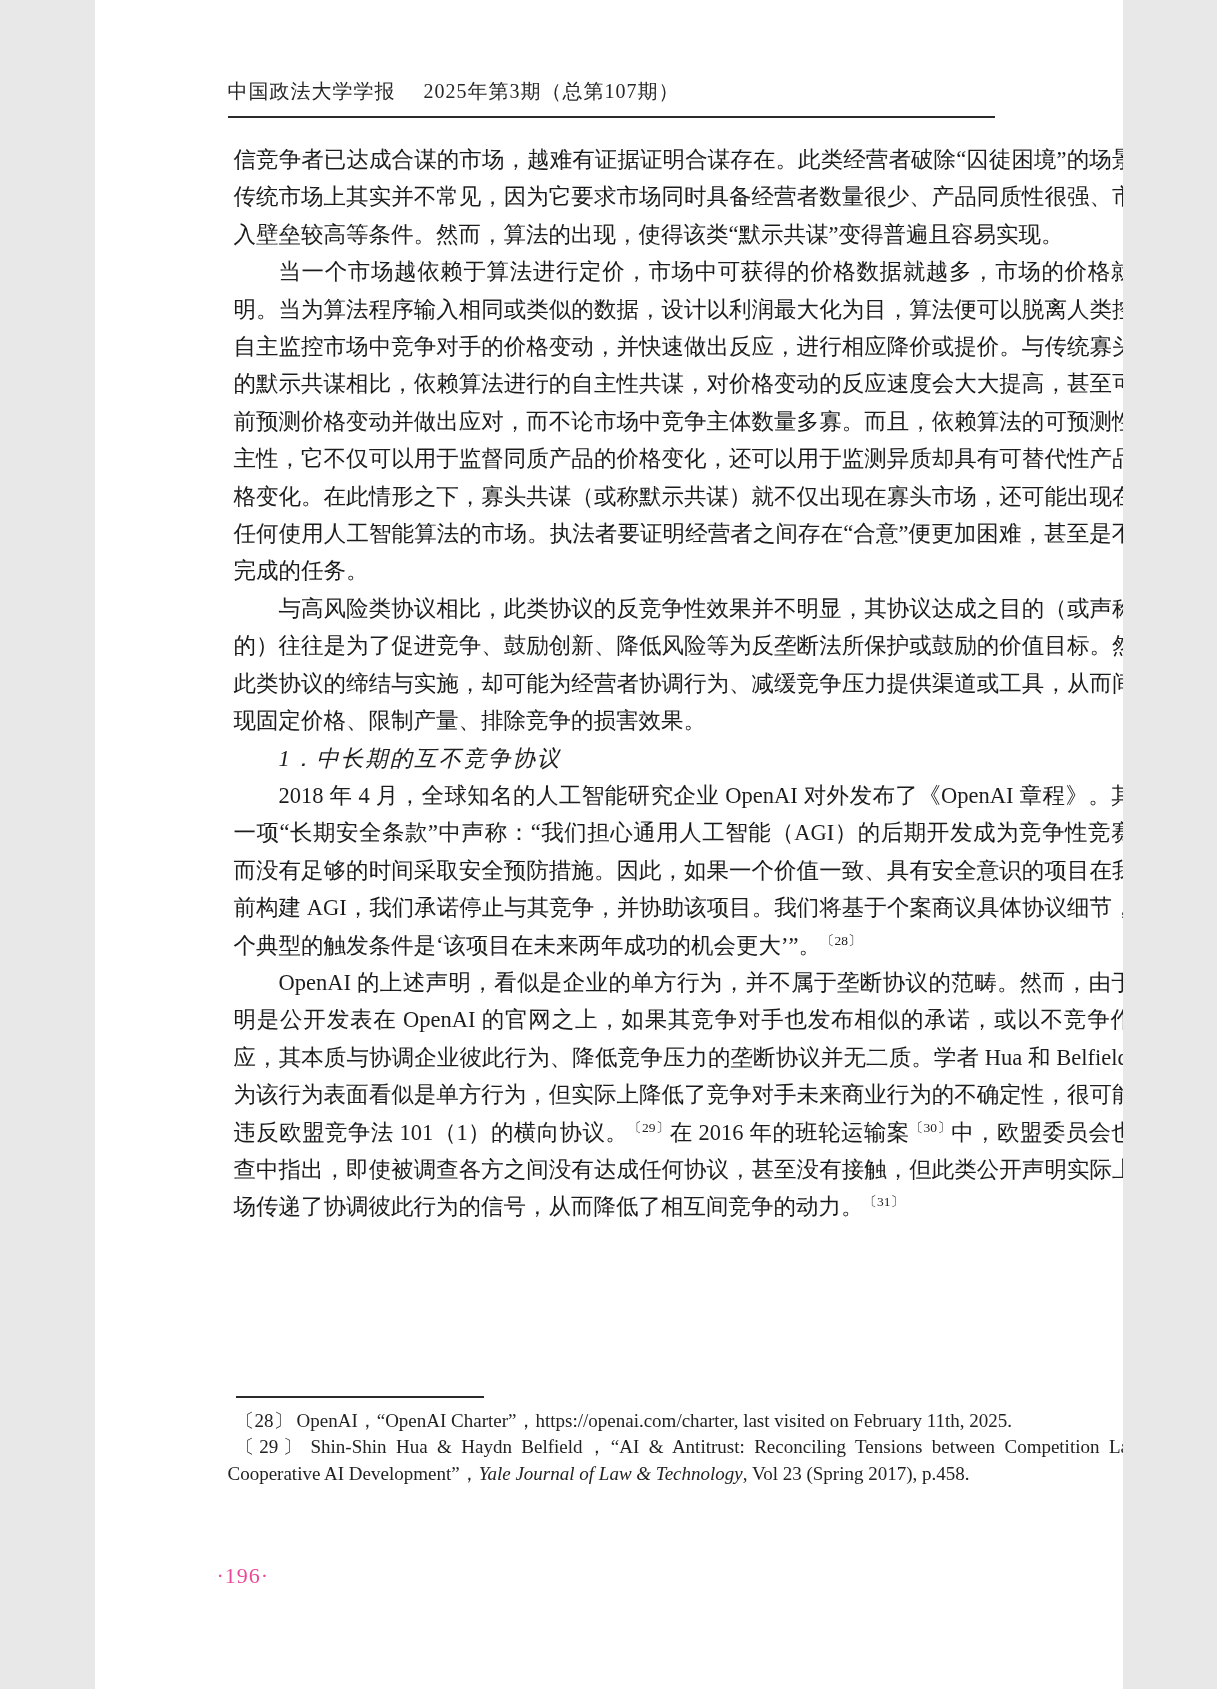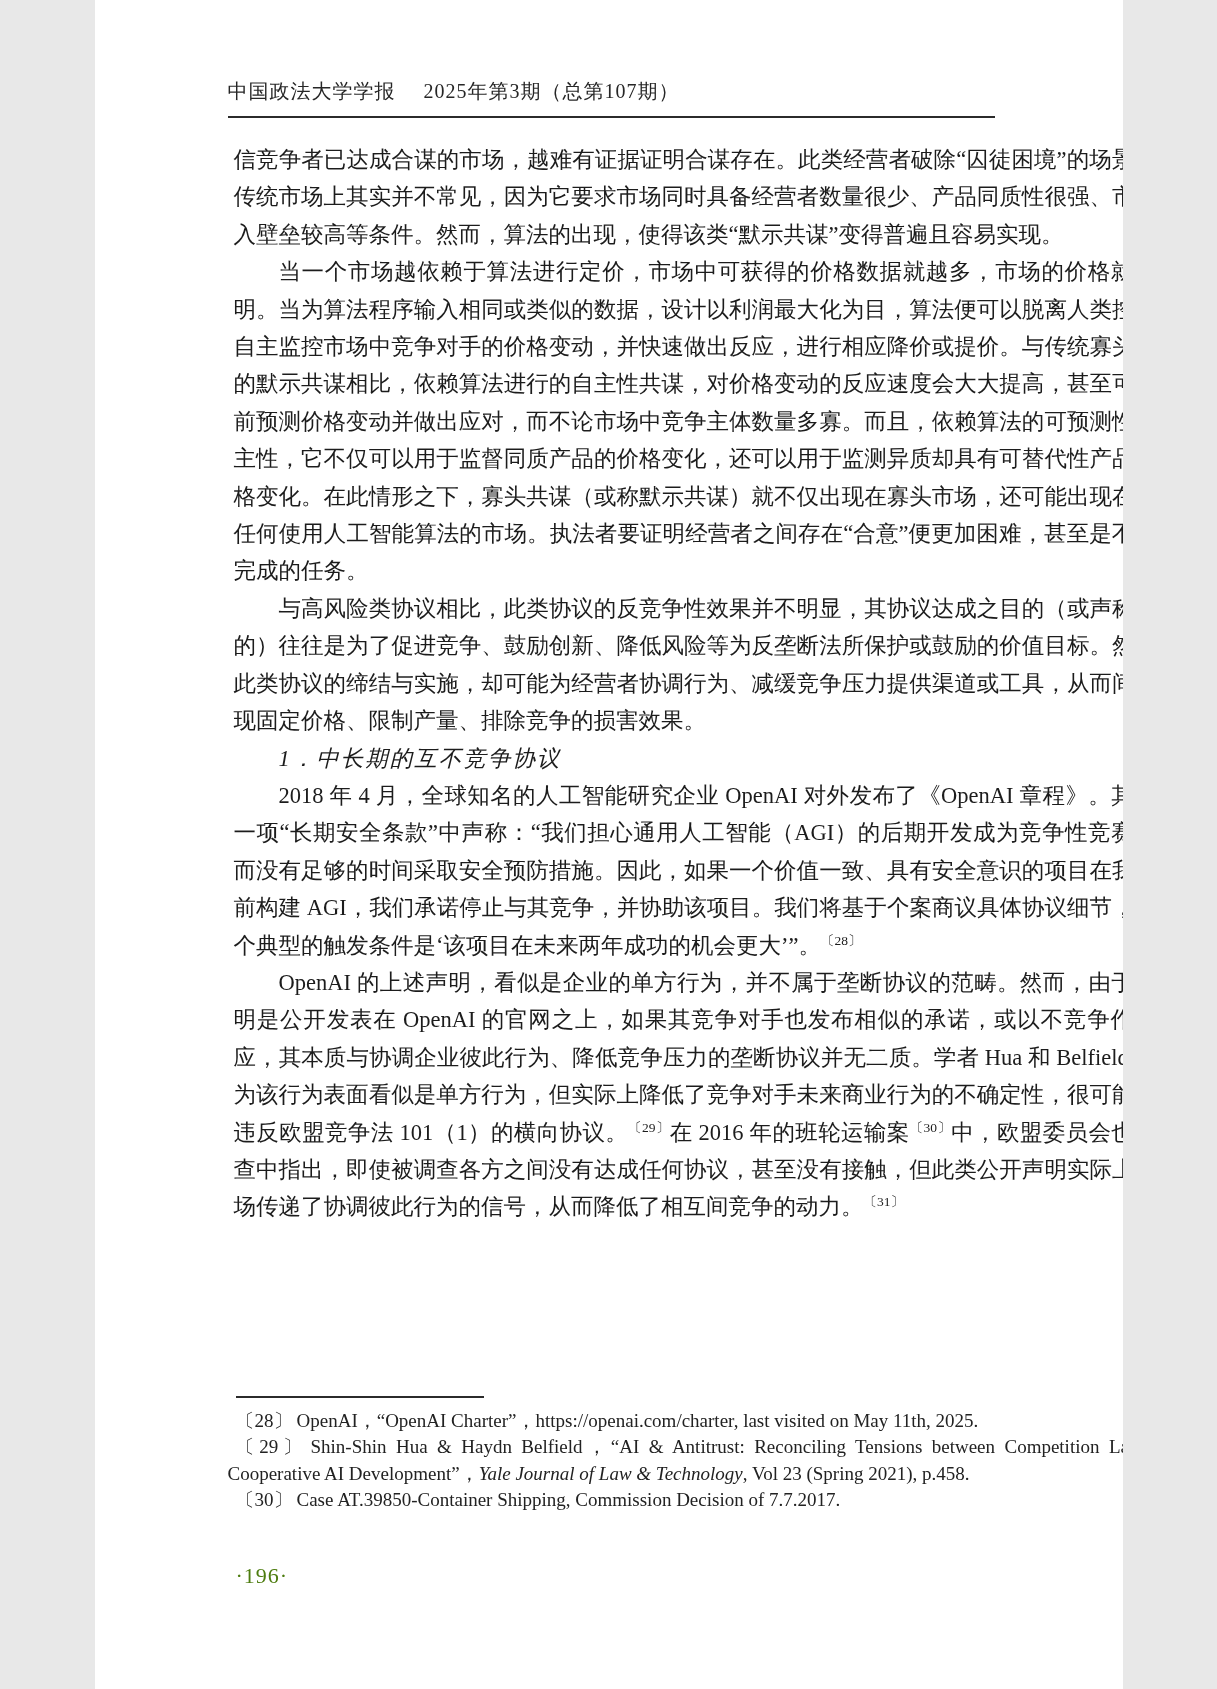--- a/index.html
+++ b/index.html
@@ -75,23 +75,23 @@
     line-height: 26.3px;
     text-align: justify;
     text-justify: inter-ideograph;
     color: #222222;
   }
   .footnotes p { margin: 0; text-indent: 8px; }
   .footnotes .marker { margin-right: 4px; }
   .page-number {
     position: absolute;
     top: 1563px;
-    left: 141px;
+    left: 122px;
     font-size: 22px;
-    color: #4d7c0f;
+    color: #ec4899;
     letter-spacing: 1px;
   }
 </style>
 </head>
 <body>
 
 <div class="page">
 
   <div class="running-head">
     <span>中国政法大学学报</span><span class="issue">2025年第3期（总第107期）</span>
@@ -102,20 +102,19 @@
       <p class="cont"><span>信竞争者已达成合谋的市场，越难有证据证明合谋存在。此类经营者破除“囚徒困境”的场景，在传统市场上其实并不常见，因为它要求市场同时具备经营者数量很少、产品同质性很强、市场准入壁垒较高等条件。然而，算法的出现，使得该类“默示共谋”变得普遍且容易实现。</span></p>
       <p><span>当一个市场越依赖于算法进行定价，市场中可获得的价格数据就越多，市场的价格就越透明。当为算法程序输入相同或类似的数据，设计以利润最大化为目，算法便可以脱离人类控制，自主监控市场中竞争对手的价格变动，并快速做出反应，进行相应降价或提价。与传统寡头市场的默示共谋相比，依赖算法进行的自主性共谋，对价格变动的反应速度会大大提高，甚至可以提前预测价格变动并做出应对，而不论市场中竞争主体数量多寡。而且，依赖算法的可预测性、自主性，它不仅可以用于监督同质产品的价格变化，还可以用于监测异质却具有可替代性产品的价格变化。在此情形之下，寡头共谋（或称默示共谋）就不仅出现在寡头市场，还可能出现在其他任何使用人工智能算法的市场。执法者要证明经营者之间存在“合意”便更加困难，甚至是不可能完成的任务。</span></p>
       <p><span>与高风险类协议相比，此类协议的反竞争性效果并不明显，其协议达成之目的（或声称之目的）往往是为了促进竞争、鼓励创新、降低风险等为反垄断法所保护或鼓励的价值目标。然而，此类协议的缔结与实施，却可能为经营者协调行为、减缓竞争压力提供渠道或工具，从而间接实现固定价格、限制产量、排除竞争的损害效果。</span></p>
       <p class="subheading"><span>1．中长期的互不竞争协议</span></p>
       <p><span>2018 年 4 月，全球知名的人工智能研究企业 OpenAI 对外发布了《OpenAI 章程》。其中在一项“长期安全条款”中声称：“我们担心通用人工智能（AGI）的后期开发成为竞争性竞赛，从而没有足够的时间采取安全预防措施。因此，如果一个价值一致、具有安全意识的项目在我们之前构建 AGI，我们承诺停止与其竞争，并协助该项目。我们将基于个案商议具体协议细节，但一个典型的触发条件是‘该项目在未来两年成功的机会更大’”。</span><sup class="fn-ref">〔28〕</sup></p>
       <p><span>OpenAI 的上述声明，看似是企业的单方行为，并不属于垄断协议的范畴。然而，由于该声明是公开发表在 OpenAI 的官网之上，如果其竞争对手也发布相似的承诺，或以不竞争作为回应，其本质与协调企业彼此行为、降低竞争压力的垄断协议并无二质。学者 Hua 和 Belfield 也认为该行为表面看似是单方行为，但实际上降低了竞争对手未来商业行为的不确定性，很可能构成违反欧盟竞争法 101（1）的横向协议。</span><sup class="fn-ref">〔29〕</sup><span>在 2016 年的班轮运输案</span><sup class="fn-ref">〔30〕</sup><span>中，欧盟委员会也在调查中指出，即使被调查各方之间没有达成任何协议，甚至没有接触，但此类公开声明实际上向市场传递了协调彼此行为的信号，从而降低了相互间竞争的动力。</span><sup class="fn-ref">〔31〕</sup></p>
     </div>
 
   <div class="footnote-rule"></div>
   <div class="footnotes" id="footnotes">
-      <p><span class="marker">〔28〕</span><span>OpenAI，“OpenAI Charter”，https://openai.com/charter, last visited on May 11th, 2025.</span></p>
-      <p><span class="marker">〔29〕</span><span>Shin-Shin Hua &amp; Haydn Belfield，“AI &amp; Antitrust: Reconciling Tensions between Competition Law and Cooperative AI Development”，</span><i>Yale Journal of Law &amp; Technology</i><span>, Vol 23 (Spring 2021), p.458.</span></p>
-      <p><span class="marker">〔30〕</span><span>Case AT.39850-Container Shipping, Commission Decision of 7.7.2017.</span></p>
+      <p><span class="marker">〔28〕</span><span>OpenAI，“OpenAI Charter”，https://openai.com/charter, last visited on February 11th, 2025.</span></p>
+      <p><span class="marker">〔29〕</span><span>Shin-Shin Hua &amp; Haydn Belfield，“AI &amp; Antitrust: Reconciling Tensions between Competition Law and Cooperative AI Development”，</span><i>Yale Journal of Law &amp; Technology</i><span>, Vol 23 (Spring 2017), p.458.</span></p>
     </div>
 
   <div class="page-number">·196·</div>
 
 </div>
 
 </body></html>

